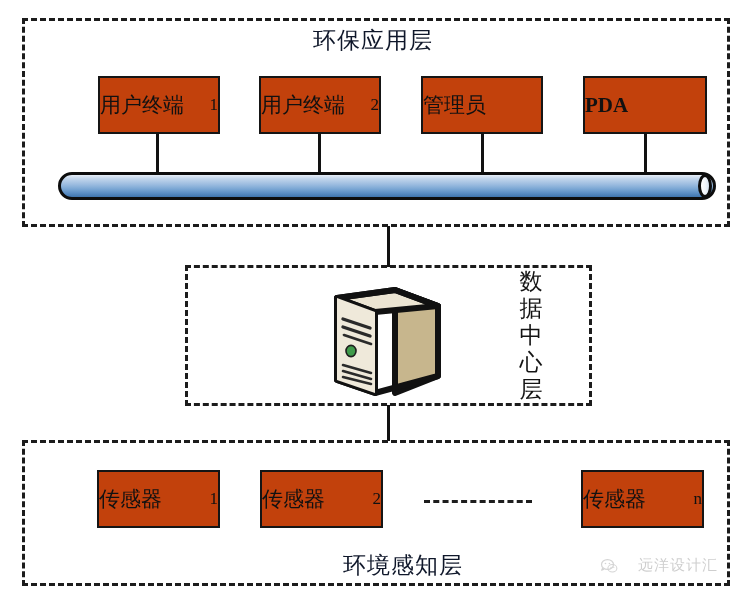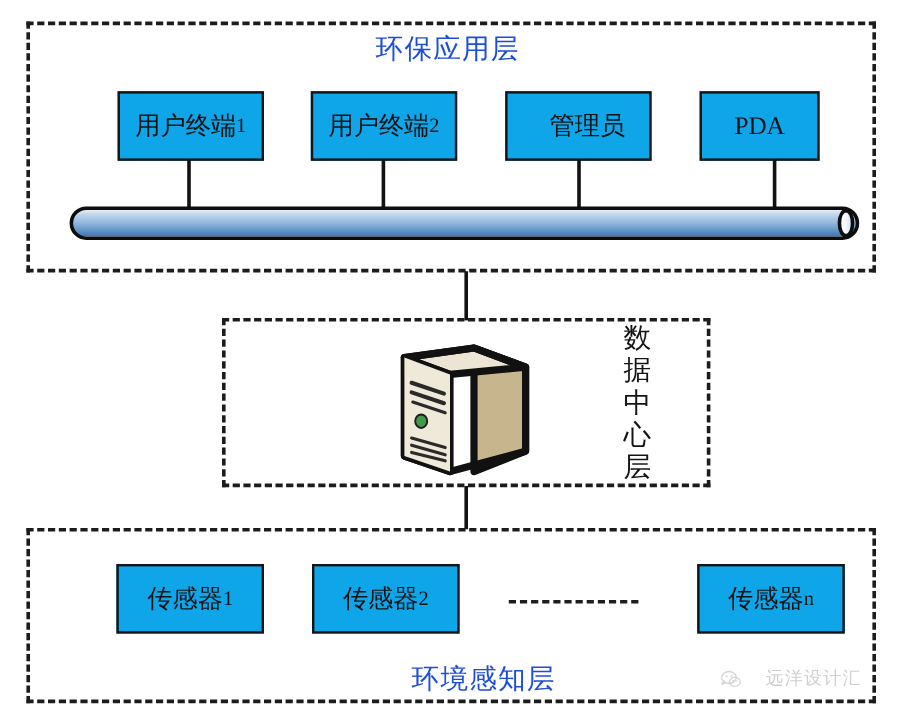--- a/index.html
+++ b/index.html
@@ -27,21 +27,21 @@
     box-sizing: border-box;
     background: transparent;
   }
 
   
   .layer-title {
     position: absolute;
     font-family: "Liberation Serif", "DejaVu Serif", serif;
     font-size: 23px;
     line-height: 1;
-    color: #1d4ed8;
+    color: #0f172a;
     white-space: nowrap;
     letter-spacing: 1px;
   }
   .layer-title-vertical {
     position: absolute;
     font-family: "Liberation Serif", "DejaVu Serif", serif;
     font-size: 23px;
     color: #141414;
     width: 26px;
     text-align: center;
@@ -50,24 +50,24 @@
   }
   .layer-title-vertical span {
     display: block;
   }
 
   
   .node-box {
     position: absolute;
     box-sizing: border-box;
     border: 2.4px solid #151515;
-    background: #0ea5e9;
+    background: #c2410c;
     display: flex;
     align-items: center;
-    justify-content: center;
+    justify-content: space-between;
     font-family: "Liberation Serif", "DejaVu Serif", serif;
     font-size: 21px;
     color: #111111;
     white-space: nowrap;
   }
   .node-box .suffix {
     font-size: 17px;
     vertical-align: baseline;
   }
 
@@ -145,25 +145,25 @@
   <div class="node-box" style="left:98px; top:76px; width:122px; height:58px;">
     <span>用户终端</span>
       <span class="suffix">1</span>
   </div>
 
   <div class="node-box" style="left:259px; top:76px; width:122px; height:58px;">
     <span>用户终端</span>
       <span class="suffix">2</span>
   </div>
 
-  <div class="node-box" style="left:421px; top:76px; width:122px; height:58px;padding-left:15px;">
+  <div class="node-box" style="left:421px; top:76px; width:122px; height:58px;">
     <span>管理员</span>
   </div>
 
-  <div class="node-box" style="left:583px; top:76px; width:100px; height:58px;">
+  <div class="node-box" style="left:583px; top:76px; width:124px; height:58px;font-weight:bold;">
     <span>PDA</span>
   </div>
 
   <div class="connector" style="left:156px; top:133px; height:41px;"></div>
   <div class="connector" style="left:318px; top:133px; height:41px;"></div>
   <div class="connector" style="left:481px; top:133px; height:41px;"></div>
   <div class="connector" style="left:644px; top:133px; height:41px;"></div>
 
   <div class="bus" style="left:58px; top:172px; width:658px; height:28px;"></div>
   <div class="bus-cap" style="left:698px; top:174px; width:14px; height:24px;"></div>

